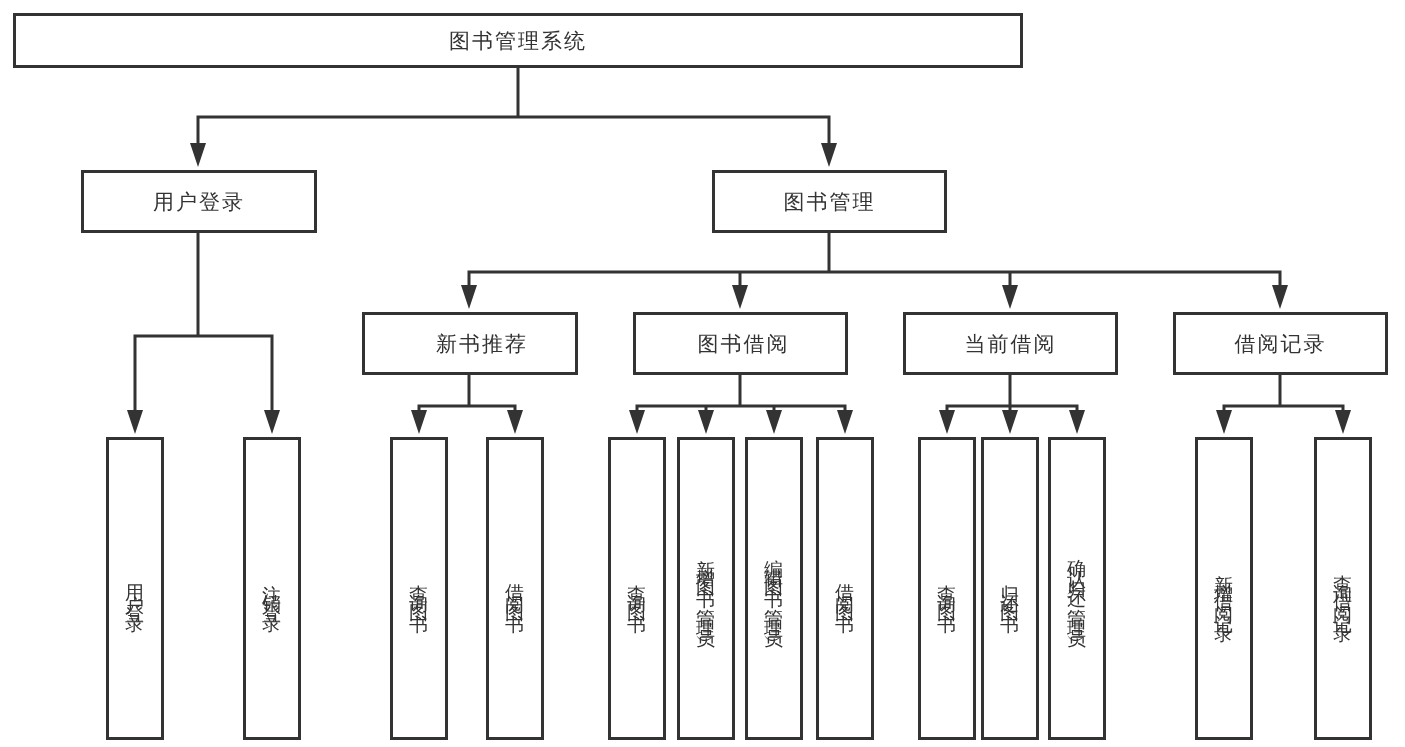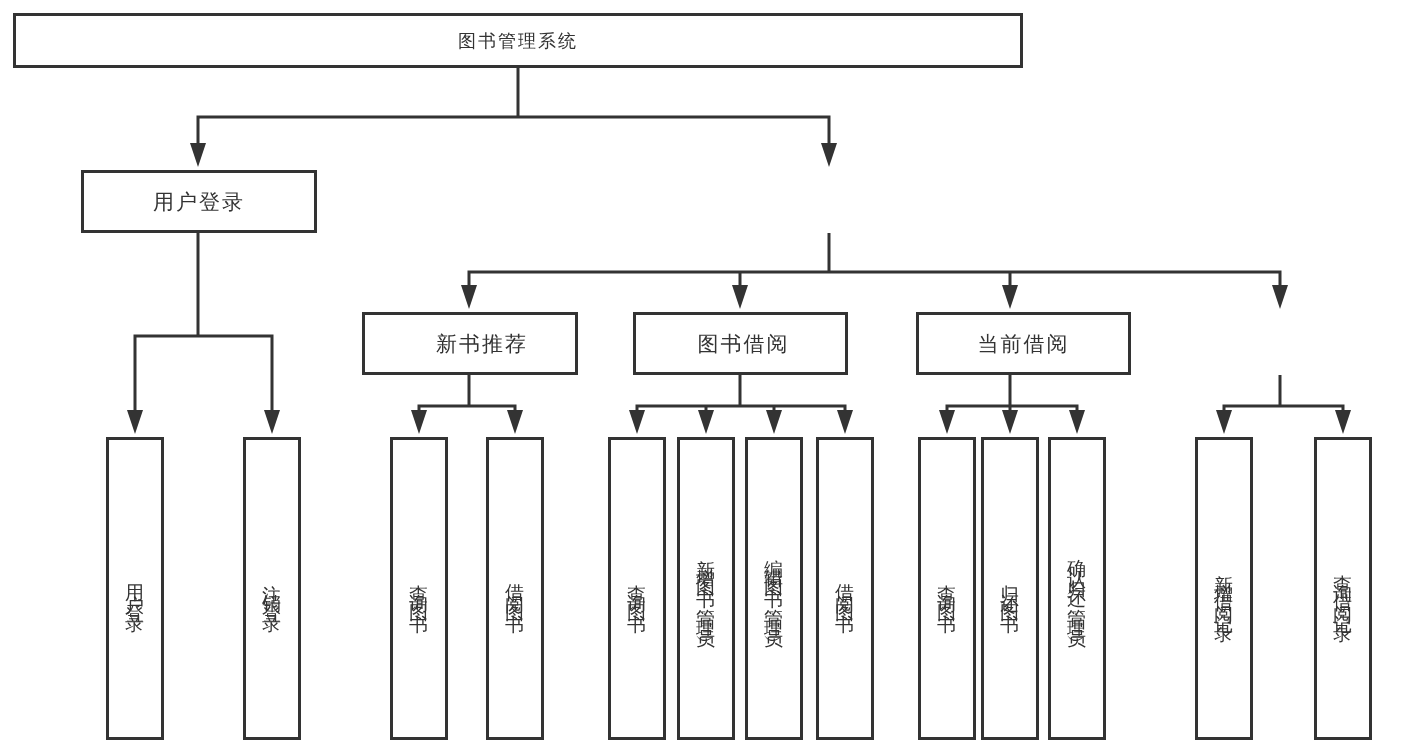--- a/index.html
+++ b/index.html
@@ -9,21 +9,21 @@
   }
   svg.connectors{position:absolute;left:0;top:0;width:1405px;height:747px;}
   .cl{stroke:var(--line,#333);stroke-width:3;fill:none;}
   .ar{fill:var(--line,#333);stroke:none;}
   .node{
     position:absolute;box-sizing:border-box;border:3px solid var(--line,#333);
     background:#ffffff;display:flex;align-items:center;justify-content:center;
     color:var(--text,#333);
   }
   .h-node{font-size:21px;letter-spacing:2px;white-space:nowrap;}
-  .root-node{font-size:18px;}
+  .root-node{font-size:21px;}
   .v-node{
     writing-mode:vertical-rl;text-orientation:mixed;
     font-size:19px;letter-spacing:10px;line-height:1;
   }
   .watermark{
     position:absolute;right:6px;bottom:5px;
     font-size:20px;color:var(--wm,#bfbfbf);letter-spacing:1px;white-space:nowrap;
   }
 </style>
 </head>
@@ -75,24 +75,26 @@
 
     <path class="cl" d="M1280 375 V406"></path>
     <path class="cl" d="M1224 414 V406 H1343 V414"></path>
     <polygon class="ar" points="1216,410 1232,410 1224,434"></polygon>
     <polygon class="ar" points="1335,410 1351,410 1343,434"></polygon>
   </svg>
 
   <div class="node h-node root-node" style="left:13px;top:13px;width:1010px;height:55px;">图书管理系统</div>
 
   <div class="node h-node" style="left:81px;top:170px;width:236px;height:63px;">用户登录</div>
+  <div class="node h-node" style="left:712px;top:170px;width:235px;height:63px;">图书管理</div>
 
   <div class="node h-node" style="left:362px;top:312px;width:216px;height:63px;padding-left:24px;">新书推荐</div>
   <div class="node h-node" style="left:633px;top:312px;width:215px;height:63px;padding-left:6px;">图书借阅</div>
-  <div class="node h-node" style="left:903px;top:312px;width:215px;height:63px;margin-left:13px;">当前借阅</div>
+  <div class="node h-node" style="left:903px;top:312px;width:215px;height:63px;">当前借阅</div>
+  <div class="node h-node" style="left:1173px;top:312px;width:215px;height:63px;">借阅记录</div>
 
   <div class="node v-node" style="left:106px;top:437px;width:58px;height:303px;">用户登录</div>
   <div class="node v-node" style="left:243px;top:437px;width:58px;height:303px;">注销登录</div>
 
   <div class="node v-node" style="left:390px;top:437px;width:58px;height:303px;">查询图书</div>
   <div class="node v-node" style="left:486px;top:437px;width:58px;height:303px;">借阅图书</div>
 
   <div class="node v-node" style="left:608px;top:437px;width:58px;height:303px;">查询图书</div>
   <div class="node v-node" style="left:677px;top:437px;width:58px;height:303px;">新增图书（管理员）</div>
   <div class="node v-node" style="left:745px;top:437px;width:58px;height:303px;">编辑图书（管理员）</div>

